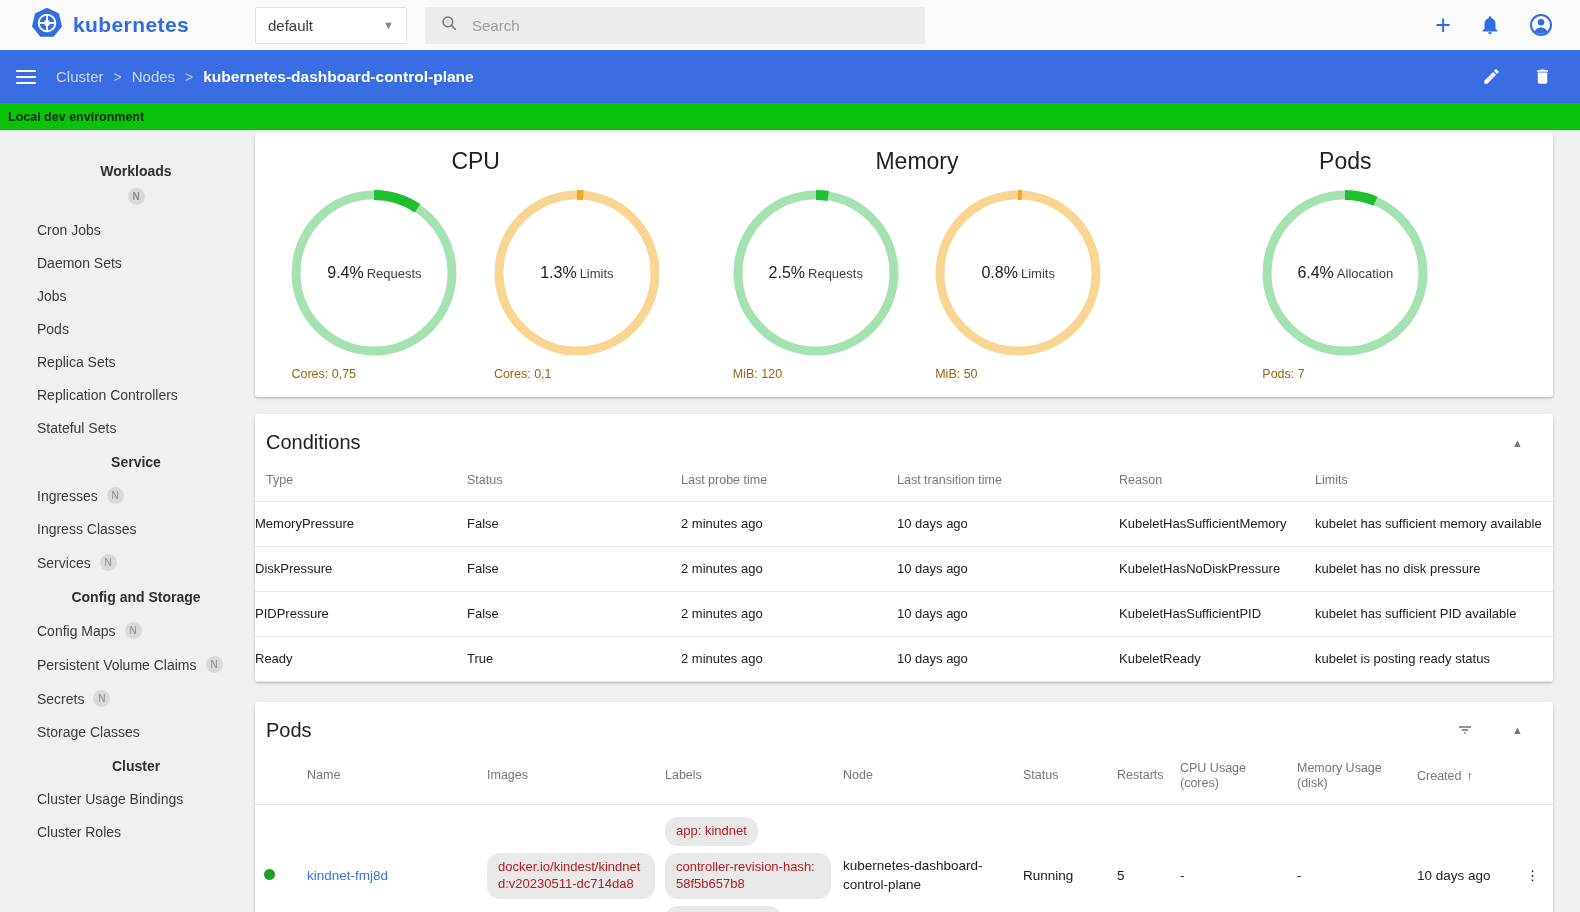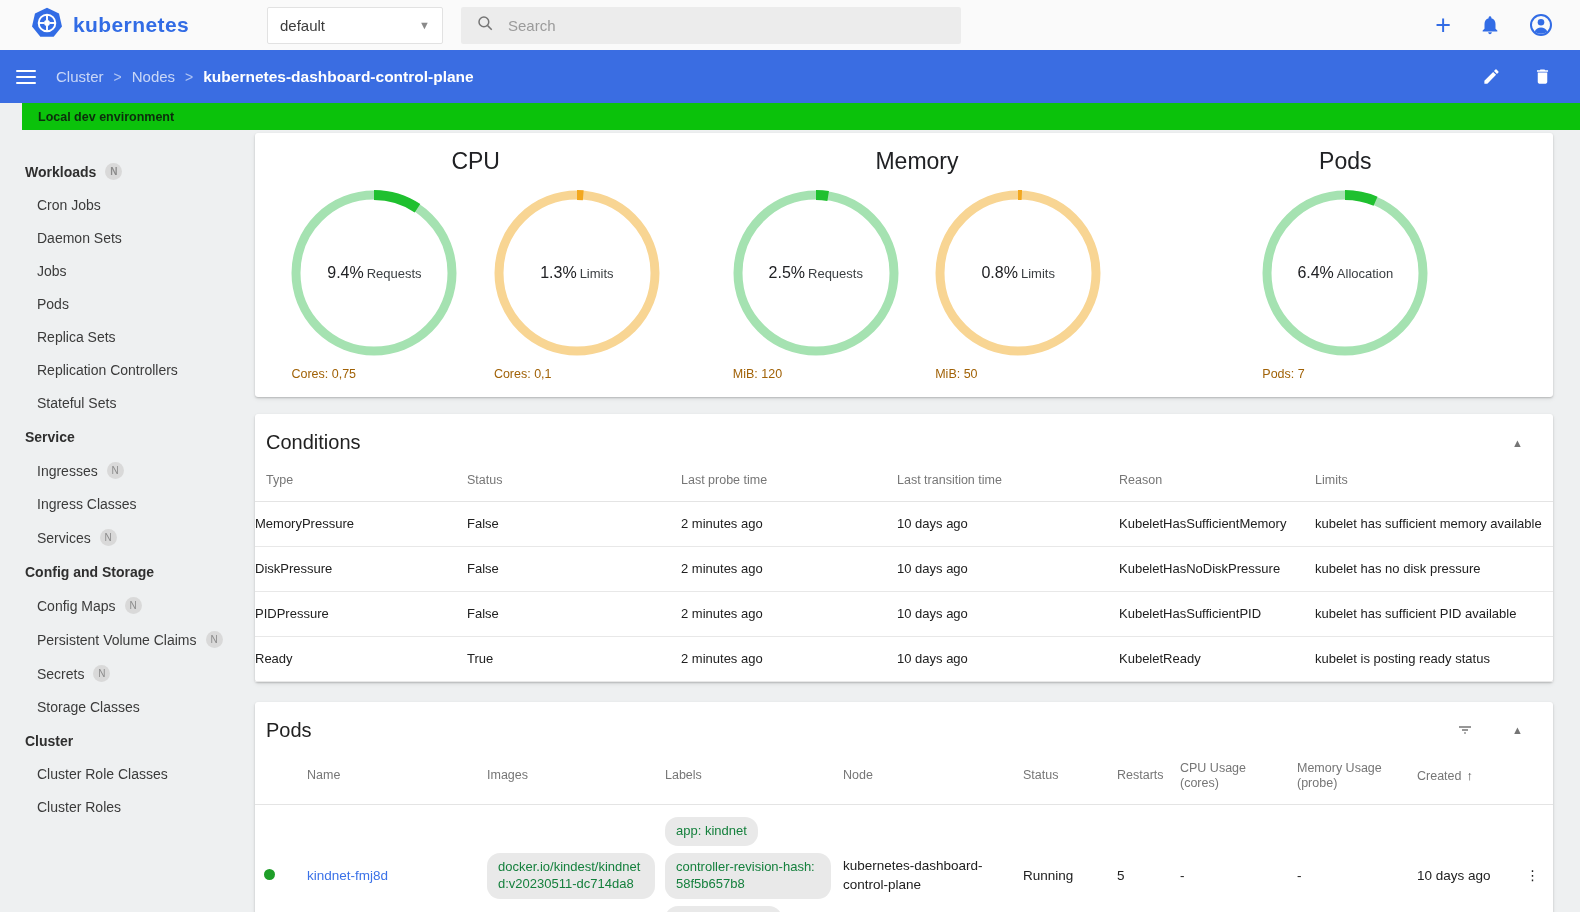--- a/index.html
+++ b/index.html
@@ -3,22 +3,22 @@
 <meta charset="utf-8">
 <style>
   * { box-sizing: border-box; margin: 0; padding: 0; }
   html, body { width: 1580px; height: 912px; overflow: hidden; }
   body { font-family: "Liberation Sans", sans-serif; background: #eef0f1; color: #212121; }
 
   
   .topbar { height: 50px; background: #fafafa; display: flex; align-items: center; }
   .logo-area { width: 247px; flex: none; display: flex; align-items: center; gap: 10px; padding-left: 31px; }
   .logo-text { color: #326ce5; font-size: 21px; font-weight: bold; letter-spacing: .4px; }
-  .ns-select { width: 176px; height: 37px; background: #fff; border: 1px solid #e2e2e2; border-radius: 2px;
-               display: flex; align-items: center; justify-content: space-between; padding: 0 12px; margin-left: 20px; cursor: pointer; }
+  .ns-select { width: 152px; height: 37px; background: #fff; border: 1px solid #e2e2e2; border-radius: 2px;
+               display: flex; align-items: center; justify-content: space-between; padding: 0 12px; margin-left: 8px; cursor: pointer; }
   .ns-value { font-size: 15px; color: #3c3c3c; }
   .ns-caret { color: #8a8a8a; font-size: 11px; }
   .search-box { width: 500px; height: 37px; background: #ececec; border-radius: 2px; display: flex; align-items: center;
                 gap: 14px; padding: 0 15px; margin-left: 18px; }
   .search-box input { flex: 1; border: none; outline: none; background: transparent; font-size: 15px; color: #333;
                       font-family: "Liberation Sans", sans-serif; }
   .search-box input::placeholder { color: #9b9b9b; }
   .topbar-actions { margin-left: auto; display: flex; align-items: center; gap: 28px; padding-right: 27px; }
   .plus-glyph { color: #326ce5; font-size: 27px; font-weight: 300; line-height: 20px; cursor: pointer; }
   .icon-btn { cursor: pointer; display: inline-flex; }
@@ -26,28 +26,28 @@
   
   .bluebar { height: 53px; background: #3a6de2; display: flex; align-items: center; padding: 0 28px 0 16px; }
   .hamburger { width: 20px; display: flex; flex-direction: column; gap: 4px; cursor: pointer; margin-right: 20px; }
   .hamburger span { height: 2px; background: #fff; border-radius: 1px; }
   .crumb { color: rgba(255,255,255,.72); font-size: 15px; cursor: pointer; }
   .crumb-sep { color: rgba(255,255,255,.6); font-size: 14px; margin: 0 10px; }
   .crumb-current { color: #fff; font-weight: bold; font-size: 15.5px; }
   .bluebar-actions { margin-left: auto; display: flex; align-items: center; gap: 32px; }
 
   
-  .banner { height: 27px; background: #0bc20b; display: flex; align-items: center; padding-left: 16px;
-            font-size: 12.5px; font-weight: bold; color: #0c2d0c; margin-left: 22px; }
+  .banner { height: 27px; background: #0bc20b; display: flex; align-items: center; padding-left: 8px;
+            font-size: 12.5px; font-weight: bold; color: #0c2d0c; }
 
   
   .page { display: flex; align-items: flex-start; height: 782px; }
   .sidebar { width: 247px; flex: none; padding-top: 24px; }
   .side-section-header { display: flex; align-items: center; gap: 9px; padding: 9px 0 9px 25px; font-size: 14px;
-                         font-weight: bold; color: #2f2f2f; cursor: pointer; }
+                         font-weight: bold; color: #2f2f2f; cursor: pointer; flex-direction: column; }
   .side-item { display: flex; align-items: center; gap: 9px; padding: 8px 0 9px 37px; font-size: 14px; color: #3b3b3b; cursor: pointer; }
   .badge-n { width: 17px; height: 17px; border-radius: 50%; background: #d9d9d9; color: #8b8b8b; font-size: 10px;
              display: inline-flex; align-items: center; justify-content: center; flex: none; }
 
   .main { flex: 1; padding: 3px 27px 0 8px; }
   .card { background: #fff; border-radius: 3px; box-shadow: 0 1px 2px rgba(0,0,0,.2), 0 2px 5px rgba(0,0,0,.07); }
 
   
   .alloc-card { display: flex; padding: 10px 0 16px; margin-bottom: 17px; }
   .alloc-group { display: flex; flex-direction: column; }
@@ -76,21 +76,21 @@
   th:first-child, td:first-child { padding-left: 11px; }
 
   .cond-table td { height: 45px; font-size: 13px; color: #212121; padding: 2px 10px 2px 0;
                    border-bottom: 1px solid #e8e8e8; vertical-align: middle; line-height: 1.35; }
 
   .pods-table td { font-size: 13.5px; color: #212121; padding: 12px 10px 12px 0; vertical-align: middle;
                    line-height: 1.35; }
   .dot { width: 11px; height: 11px; border-radius: 50%; margin-left: 9px; }
   .pod-link { color: #3b72e8; text-decoration: none; cursor: pointer; }
   .chip { display: inline-block; background: #e9e9e9; border-radius: 13px; padding: 6px 11px; font-size: 13px;
-          color: #15803d; word-break: break-all; line-height: 1.3; text-align: left; }
+          color: #b91c1c; word-break: break-all; line-height: 1.3; text-align: left; }
   .image-chip { max-width: 170px; }
   .labels-stack { display: flex; flex-direction: column; gap: 7px; align-items: flex-start; }
   .labels-stack .chip { max-width: 166px; }
   .node-cell div { max-width: 150px; }
   .sort-arrow { color: #4a4a4a; font-size: 13px; margin-left: 5px; }
   .kebab { color: #757575; font-size: 19px; letter-spacing: 1px; cursor: pointer; text-align: center; }
 </style>
 </head>
 <body>
 
@@ -234,21 +234,21 @@
       <span class="badge-n">N</span>
     </div>
     <div class="side-item">
         <span>Storage Classes</span>
       </div>
 
     <div class="side-section-header">
       <span>Cluster</span>
     </div>
     <div class="side-item">
-        <span>Cluster Role Classes</span>
+        <span>Cluster Usage Bindings</span>
       </div>
     <div class="side-item">
         <span>Cluster Roles</span>
       </div>
   </aside>
 
   <main class="main">
 
     <section class="card alloc-card">
       <div class="alloc-group g0">
@@ -423,21 +423,21 @@
         <thead>
           <tr>
             <th></th>
             <th>Name</th>
             <th>Images</th>
             <th>Labels</th>
             <th>Node</th>
             <th>Status</th>
             <th>Restarts</th>
             <th>CPU Usage (cores)</th>
-            <th>Memory Usage (probe)</th>
+            <th>Memory Usage (disk)</th>
             <th>
               <span>Created</span><span class="sort-arrow">↑</span>
             </th>
             <th></th>
           </tr>
         </thead>
         <tbody>
           <tr>
             <td><span class="dot" style="display: inline-block; background: rgb(30, 158, 40);"></span></td>
             <td><a class="pod-link">kindnet-fmj8d</a></td>

